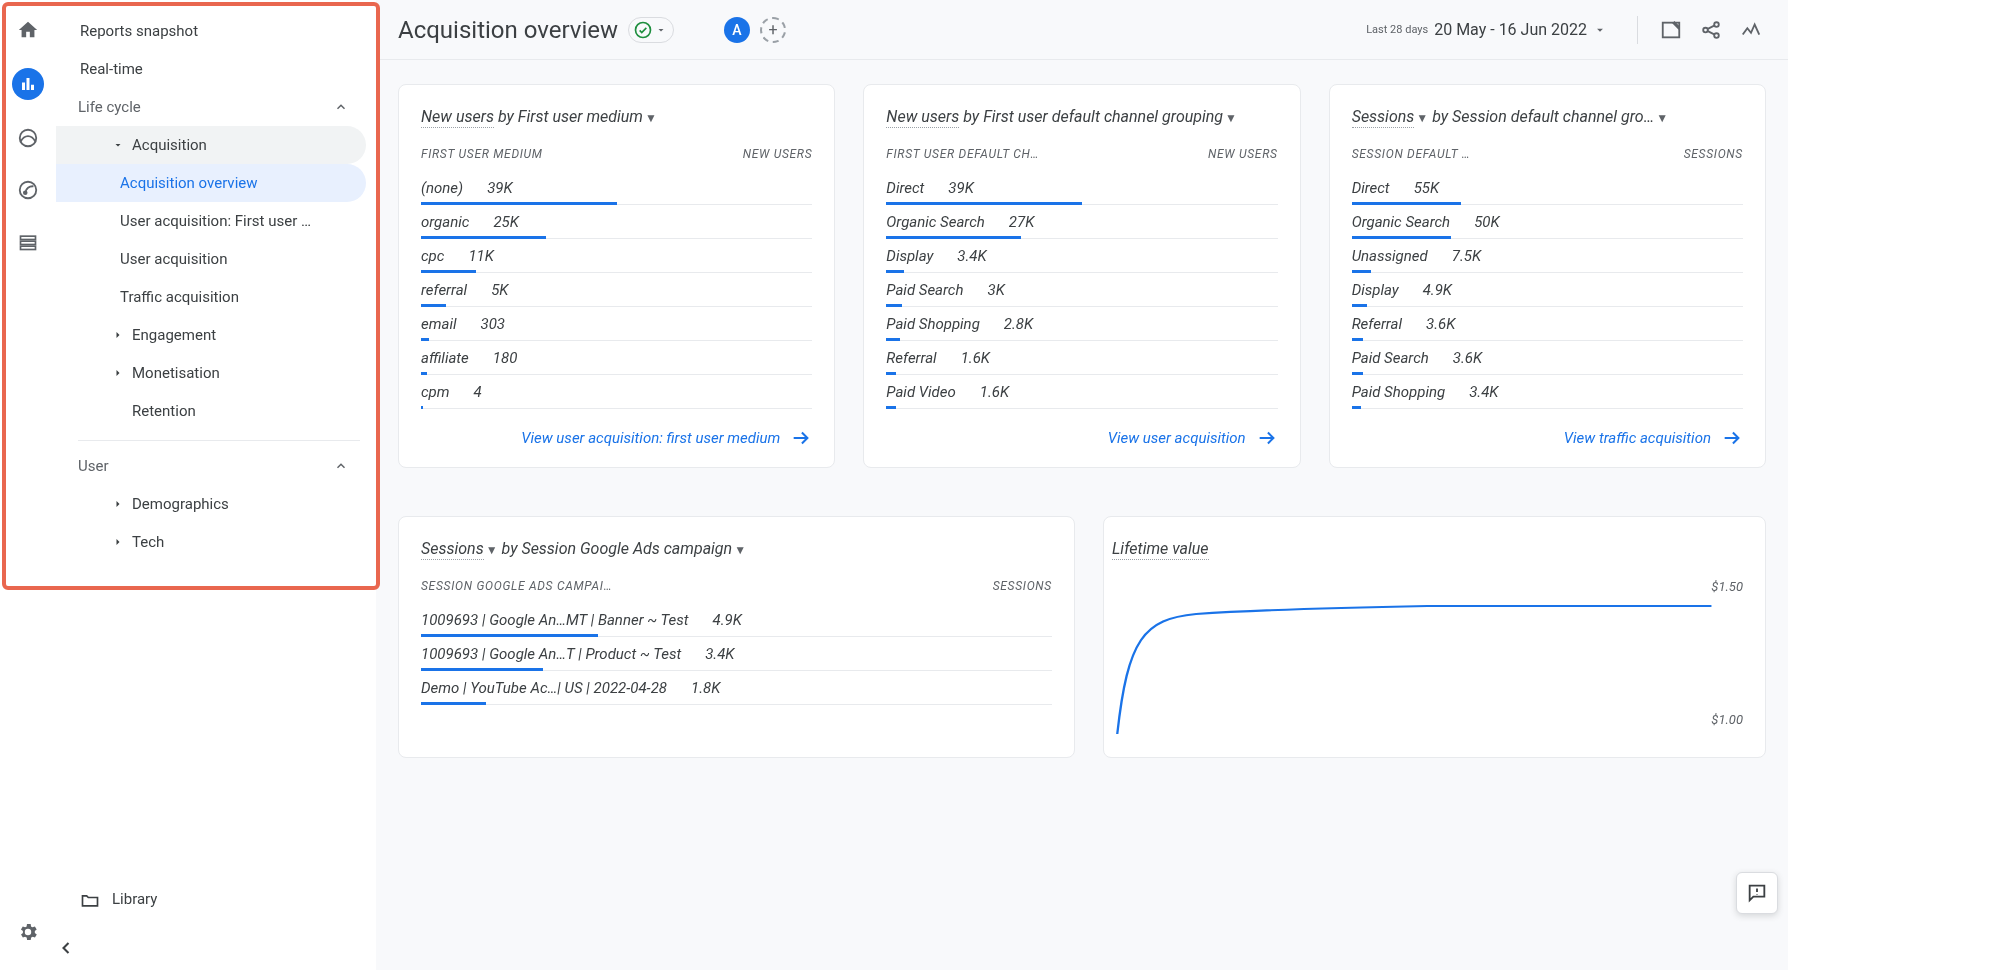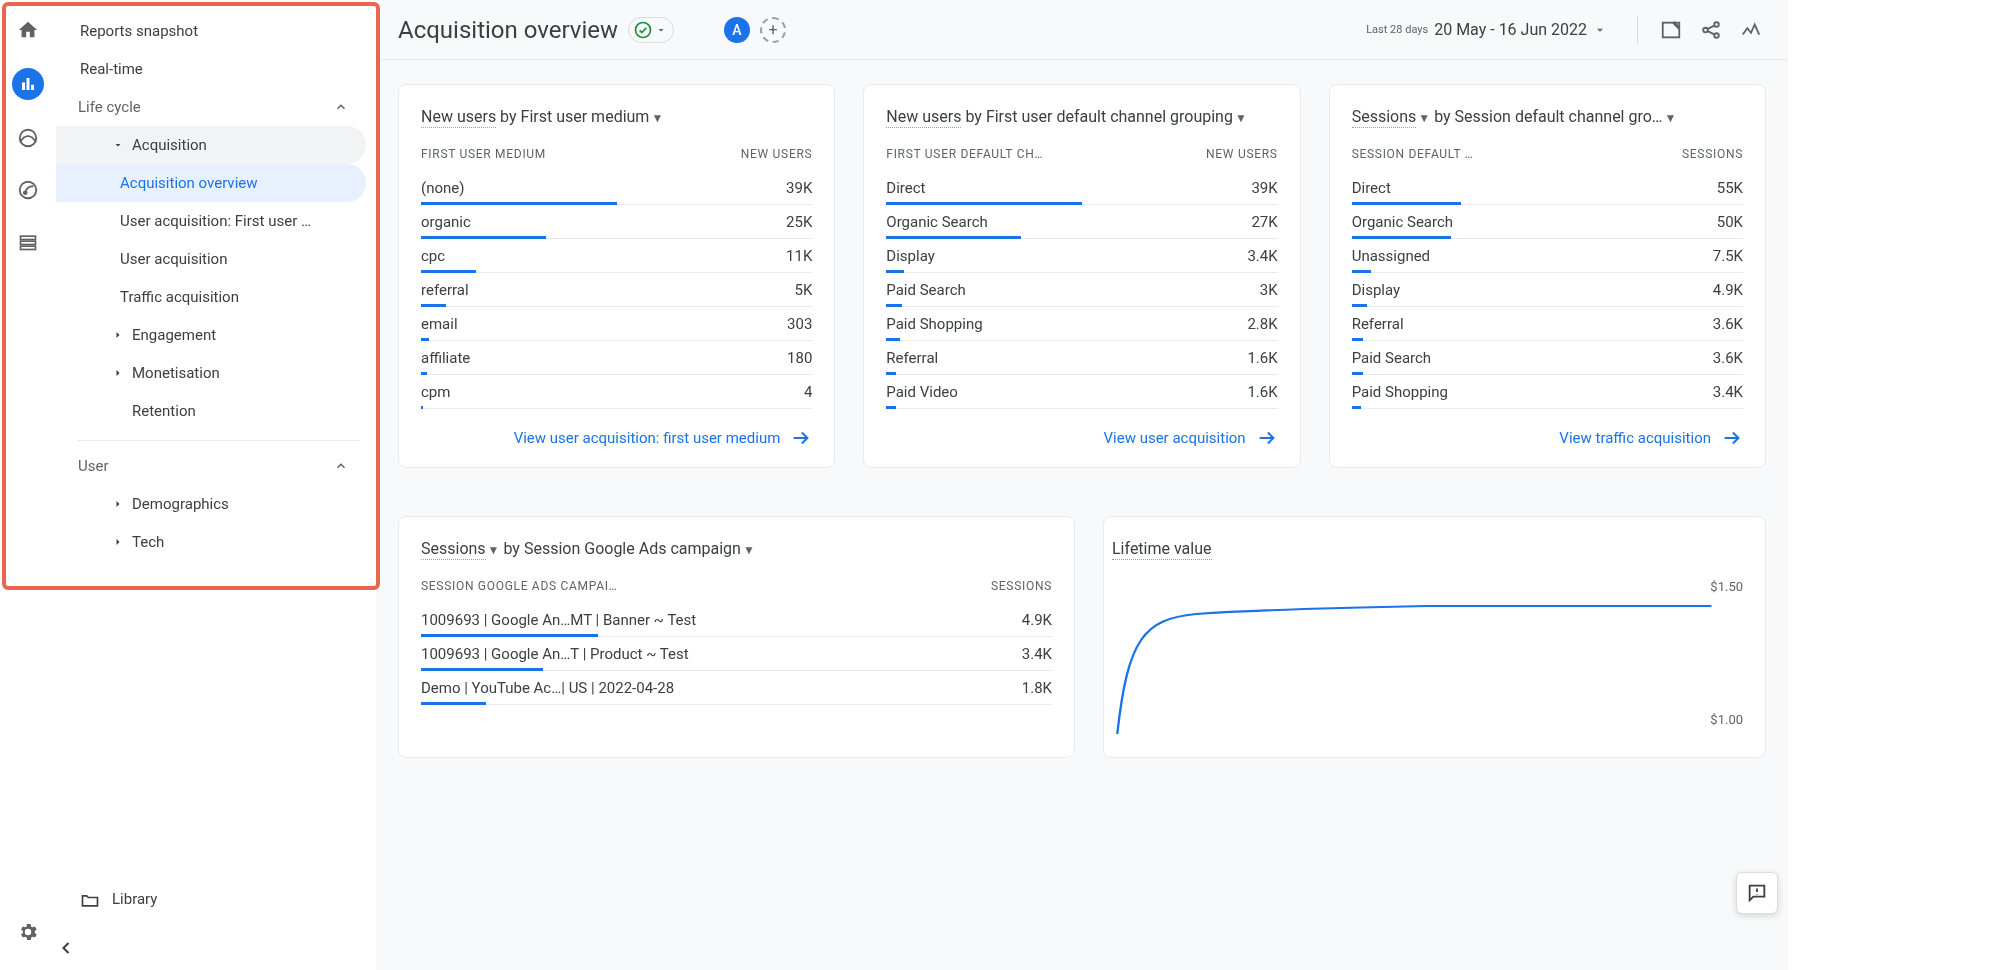--- a/index.html
+++ b/index.html
@@ -34,29 +34,29 @@
 .header .status-pill { display: flex; align-items: center; border: 1px solid #dadce0; border-radius: 20px; padding: 2px 6px 2px 4px; gap: 2px; cursor: pointer; }
 .header .avatar-chip { background: #1a73e8; color: #fff; width: 26px; height: 26px; border-radius: 50%; display: flex; align-items: center; justify-content: center; font-size: 14px; font-weight: 500; }
 .header .add-chip { width: 26px; height: 26px; border: 2px dashed #9aa0a6; border-radius: 50%; display: flex; align-items: center; justify-content: center; color: #5f6368; cursor: pointer; font-size: 16px; }
 .header .spacer { flex: 1; }
 .header .date-area { display: flex; align-items: center; gap: 6px; margin-right: 12px; cursor: pointer; }
 .header .date-label { font-size: 11px; color: #5f6368; }
 .header .date-value { font-size: 16px; color: #3c4043; }
 .header .head-icon { color: #5f6368; padding: 4px; cursor: pointer; }
 .divider-v { width: 1px; height: 28px; background: #dadce0; margin: 0 8px; }
 
-.content { padding: 24px 22px; display: flex; flex-direction: column; gap: 48px; overflow: auto; }
+.content { padding: 24px 22px; display: flex; flex-direction: column; gap: 48px; overflow: auto; font-style: italic; }
 .card-row { display: flex; gap: 28px; }
 .card { background: #fff; border: 1px solid #e8eaed; border-radius: 8px; padding: 20px 22px 18px 22px; flex: 1; min-width: 0; display: flex; flex-direction: column; }
 .card-title { font-size: 16px; color: #3c4043; margin-bottom: 18px; line-height: 1.5; }
 .card-title .metric { border-bottom: 1.5px dotted #9aa0a6; padding-bottom: 1px; }
 .card-title .dim { cursor: pointer; }
 .card-title .caret { font-size: 12px; margin-left: 2px; color: #5f6368; }
 .tbl-head { display: flex; justify-content: space-between; font-size: 12px; letter-spacing: 0.7px; color: #5f6368; margin-bottom: 10px; text-transform: uppercase; }
-.row { display: flex; justify-content: space-between; align-items: center; height: 34px; font-size: 15px; color: #3c4043; position: relative; border-bottom: 0; }
+.row { display: flex; align-items: center; height: 34px; font-size: 15px; color: #3c4043; position: relative; border-bottom: 0; gap: 24px; }
 .row .bar { position: absolute; left: 0; bottom: 0; height: 3px; background: #1a73e8; }
 .row .track { position: absolute; left: 0; bottom: 0; height: 1px; background: #e8eaed; width: 100%; }
 .card .footer-link { margin-top: auto; padding-top: 18px; display: flex; justify-content: flex-end; align-items: center; gap: 10px; color: #1a73e8; font-size: 15px; cursor: pointer; }
 
 .row2 .card { flex: 1; }
 .row2 .card.wide { flex: 1; padding-left: 8px; }
 .line-chart { position: relative; height: 160px; }
 .ylabels { position: absolute; right: 0; top: 0; bottom: 12px; display: flex; flex-direction: column; justify-content: space-between; font-size: 13px; color: #5f6368; }
 
 .feedback-btn { position: absolute; right: 10px; bottom: 56px; width: 42px; height: 42px; background: #fff; border: 1px solid #dadce0; border-radius: 6px; display: flex; align-items: center; justify-content: center; color: #3c4043; cursor: pointer; box-shadow: 0 2px 6px rgba(60,64,67,0.18); }

